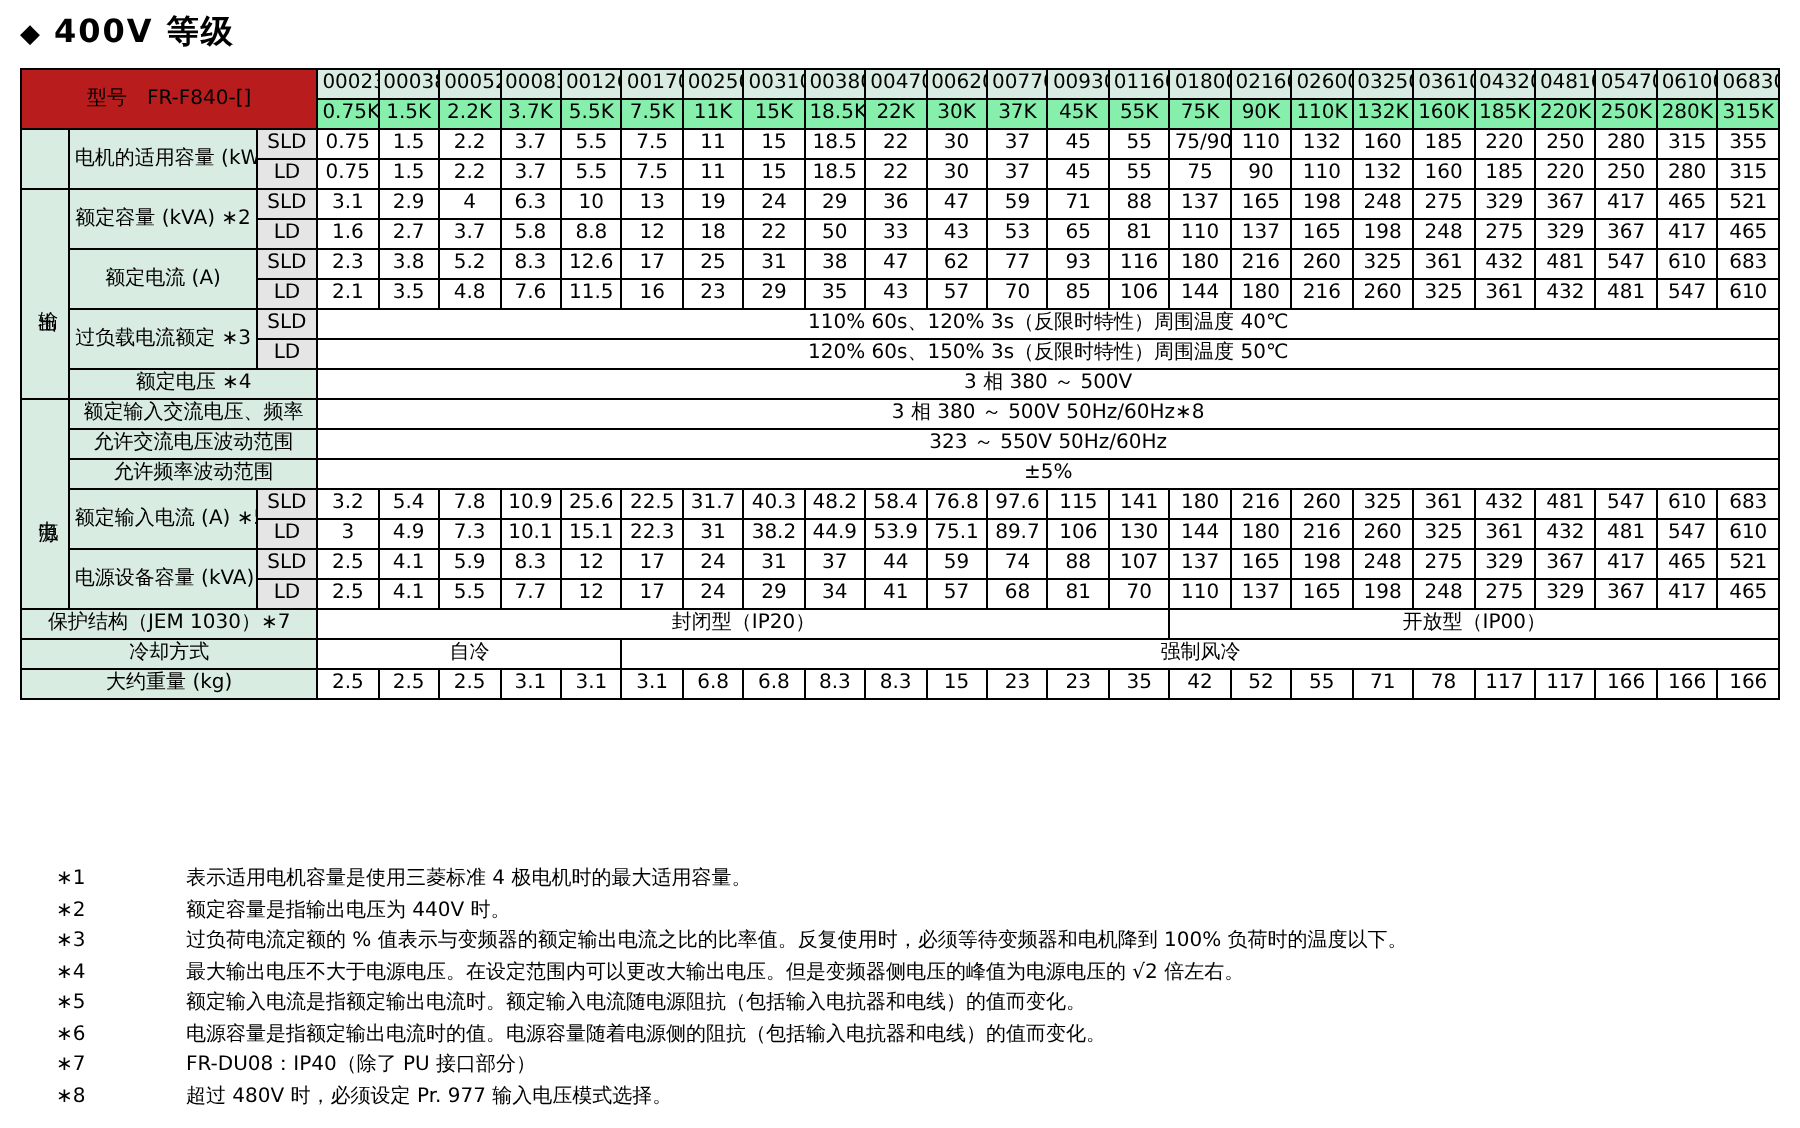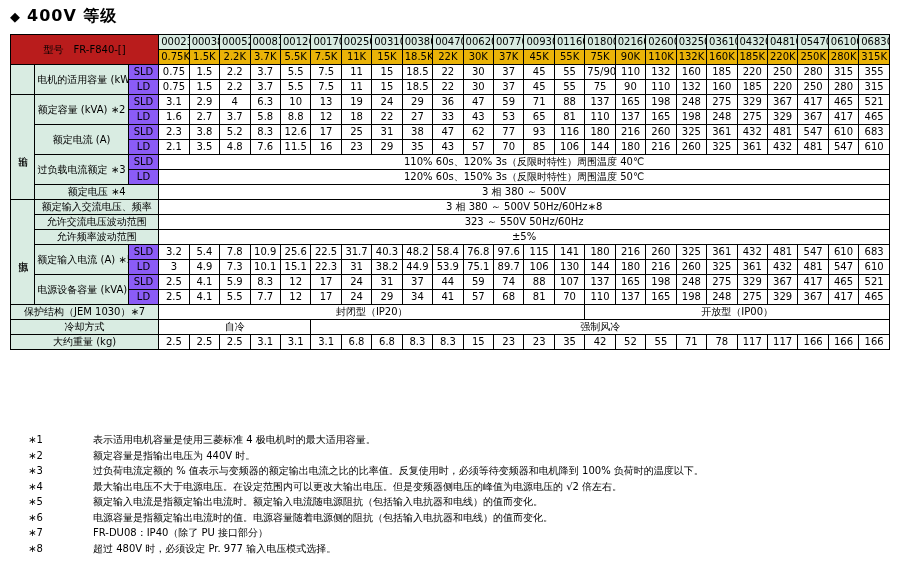--- a/index.html
+++ b/index.html
@@ -48,32 +48,32 @@
     padding:0;
   }
   td.rowgrp .v{
     writing-mode:vertical-rl;
     text-orientation:upright;
     letter-spacing:1px;
     display:inline-block;
     line-height:1;
   }
   td.subl{
-    background:#8b5cf6;
+    background:#e5e5e5;
     width:34px;
     font-size:10px;
   }
   td.modelhdr{
     background:#b91c1c;
     text-align:left;
     padding-left:6px;
     font-size:11px;
   }
   td.code{background:#d9ece2;font-size:9.5px;width:30px;}
-  td.kw{background:#eab308;font-size:9.5px;}
+  td.kw{background:#86efac;font-size:9.5px;}
   td.val{font-size:10px;}
   td.left{text-align:left;padding-left:4px;}
   .notes{
     position:absolute;left:28px;top:432px;
     font-size:10px;line-height:1.55;
   }
   .notes .row{display:flex;}
   .notes .tag{width:34px;flex:0 0 34px;}
   .notes .txt{flex:1;margin-left:31px;}
 </style>
@@ -234,21 +234,21 @@
         <tr>
           <td class="subl">LD</td>
           <td class="val">1.6</td>
           <td class="val">2.7</td>
           <td class="val">3.7</td>
           <td class="val">5.8</td>
           <td class="val">8.8</td>
           <td class="val">12</td>
           <td class="val">18</td>
           <td class="val">22</td>
-          <td class="val">27</td>
+          <td class="val">50</td>
           <td class="val">33</td>
           <td class="val">43</td>
           <td class="val">53</td>
           <td class="val">65</td>
           <td class="val">81</td>
           <td class="val">110</td>
           <td class="val">137</td>
           <td class="val">165</td>
           <td class="val">198</td>
           <td class="val">248</td>

